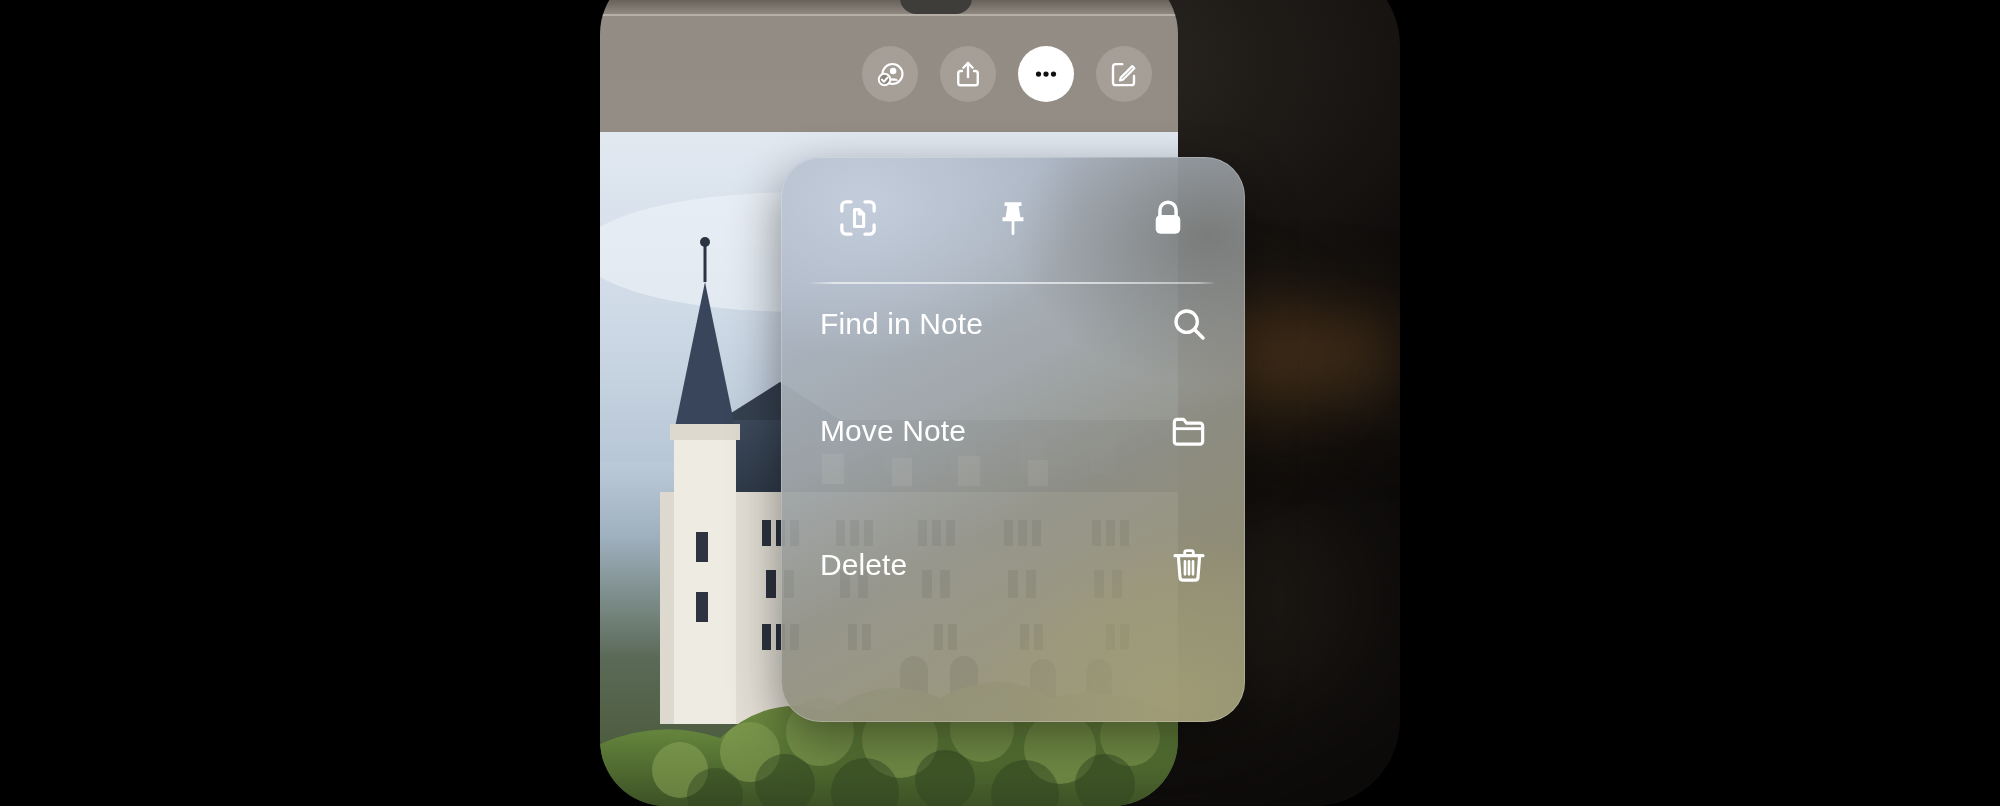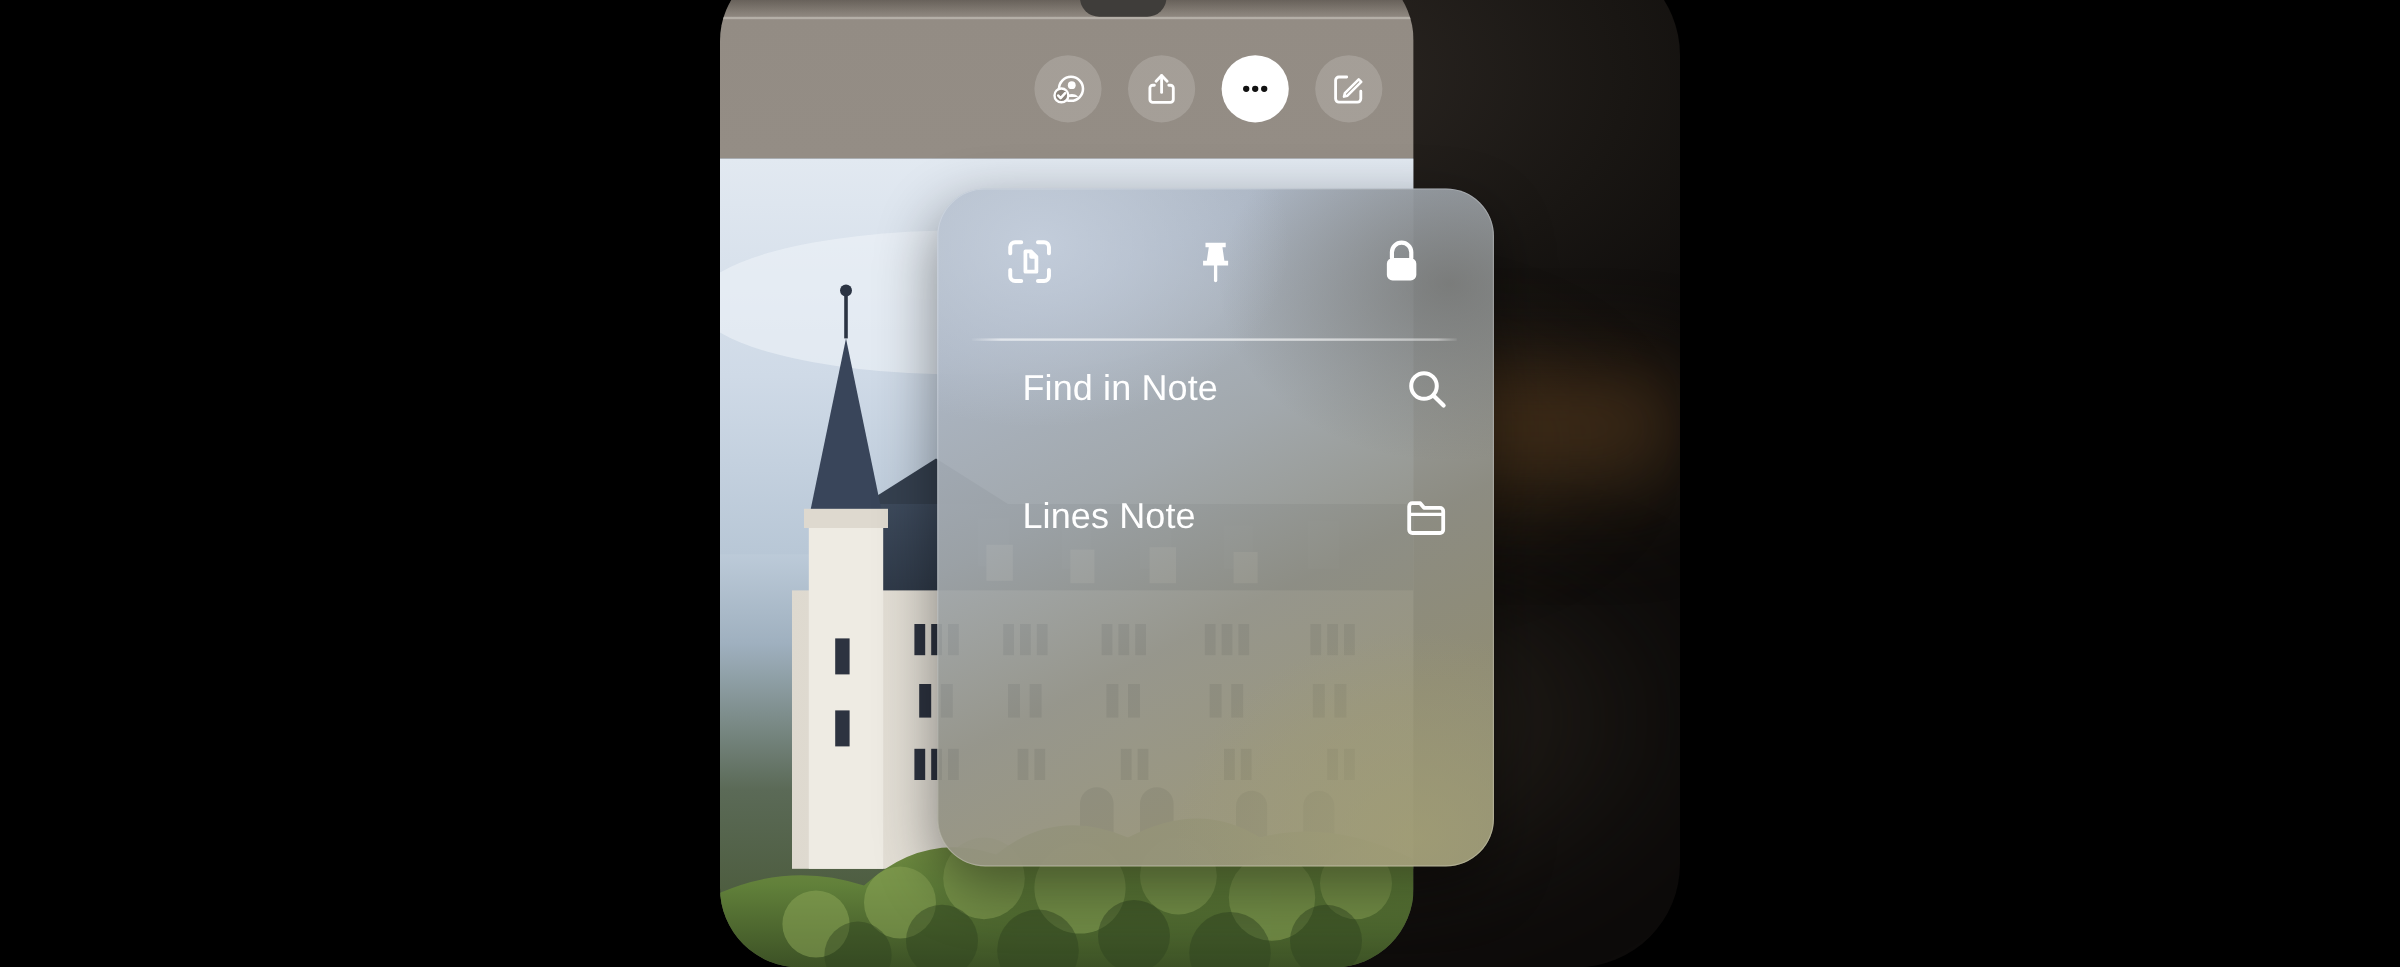--- a/index.html
+++ b/index.html
@@ -247,21 +247,20 @@
     align-items: center;
     justify-content: space-between;
     padding: 0 36px 0 39px;
     cursor: pointer;
   }
   .ctx-item .ctx-label {
     font-size: 30px;
     color: #ffffff;
     letter-spacing: 0.1px;
     white-space: nowrap;
-    margin-left: 32px;
   }
   .ctx-item .ctx-icon {
     width: 40px;
     height: 40px;
     display: flex;
     align-items: center;
     justify-content: center;
     flex: 0 0 auto;
   }
   .ctx-gap { height: 27px; }
@@ -502,31 +501,42 @@
           <svg width="40" height="40" viewBox="0 0 24 24">
             <circle cx="10.6" cy="10.6" r="6.4" stroke="#fff" stroke-width="2" fill="none"></circle>
             <path d="M15.3 15.3 L20.4 20.4" stroke="#fff" stroke-width="2.1" stroke-linecap="round"></path>
           </svg>
         </span>
       </div>
 
       <div class="ctx-gap"></div>
 
       <div class="ctx-item">
-        <span class="ctx-label">Lines Note</span>
+        <span class="ctx-label">Move Note</span>
         <span class="ctx-icon">
           <svg width="40" height="40" viewBox="0 0 24 24">
             <path d="M3.2 18.3V6.6a1.6 1.6 0 0 1 1.6-1.6h3.9l1.9 2.3h8a1.6 1.6 0 0 1 1.6 1.6v9.4a1.6 1.6 0 0 1-1.6 1.6H4.8a1.6 1.6 0 0 1-1.6-1.6z" stroke="#fff" stroke-width="1.9" fill="none" stroke-linejoin="round"></path>
             <path d="M3.4 10.6h17.2" stroke="#fff" stroke-width="1.7"></path>
           </svg>
         </span>
       </div>
 
       <div class="ctx-gap"></div>
 
 
       <div class="ctx-gap"></div>
 
+      <div class="ctx-item">
+        <span class="ctx-label">Delete</span>
+        <span class="ctx-icon">
+          <svg width="40" height="40" viewBox="0 0 24 24">
+            <path d="M3.6 6.4h16.8" stroke="#fff" stroke-width="1.9" stroke-linecap="round"></path>
+            <path d="M9.4 6.4V4.6a1.2 1.2 0 0 1 1.2-1.2h2.8a1.2 1.2 0 0 1 1.2 1.2v1.8" stroke="#fff" stroke-width="1.7" fill="none"></path>
+            <path d="M5.6 6.4l1 13a1.8 1.8 0 0 0 1.8 1.7h7.2a1.8 1.8 0 0 0 1.8-1.7l1-13" stroke="#fff" stroke-width="1.9" fill="none" stroke-linejoin="round"></path>
+            <path d="M9.6 9.8v7.8M12 9.8v7.8M14.4 9.8v7.8" stroke="#fff" stroke-width="1.6" stroke-linecap="round"></path>
+          </svg>
+        </span>
+      </div>
 
     </div>
   </div>
 
 </div>
 
 </body></html>

